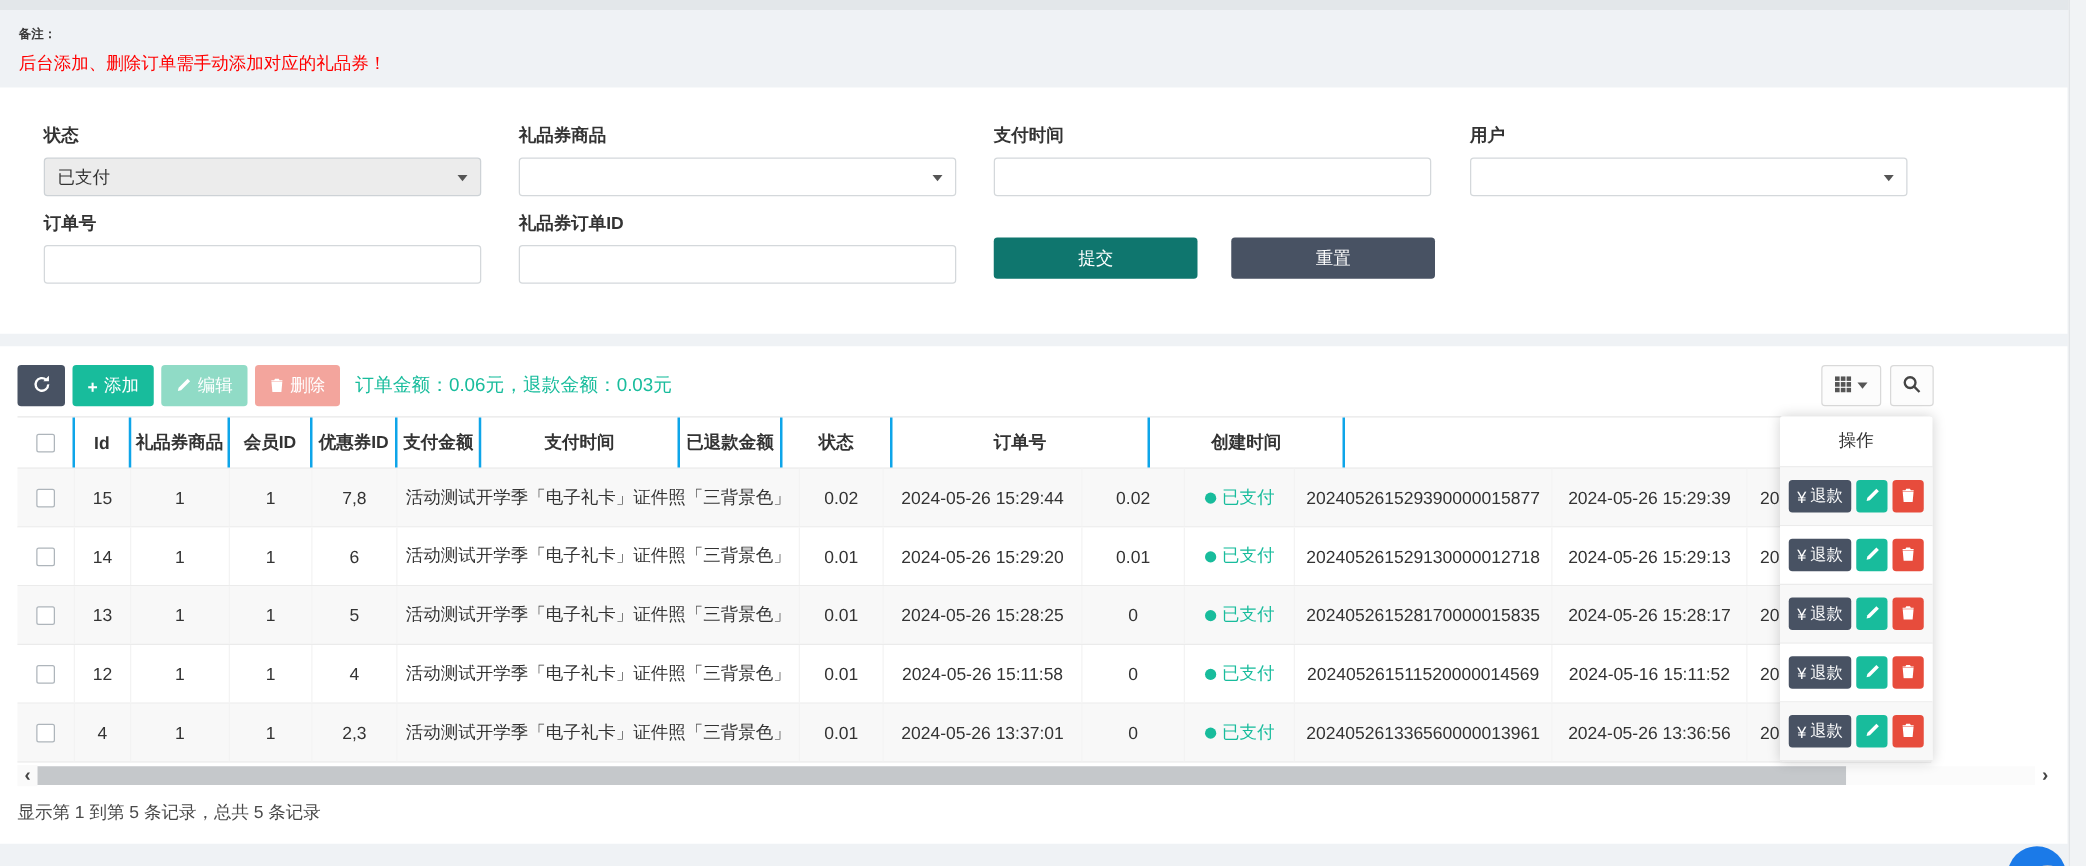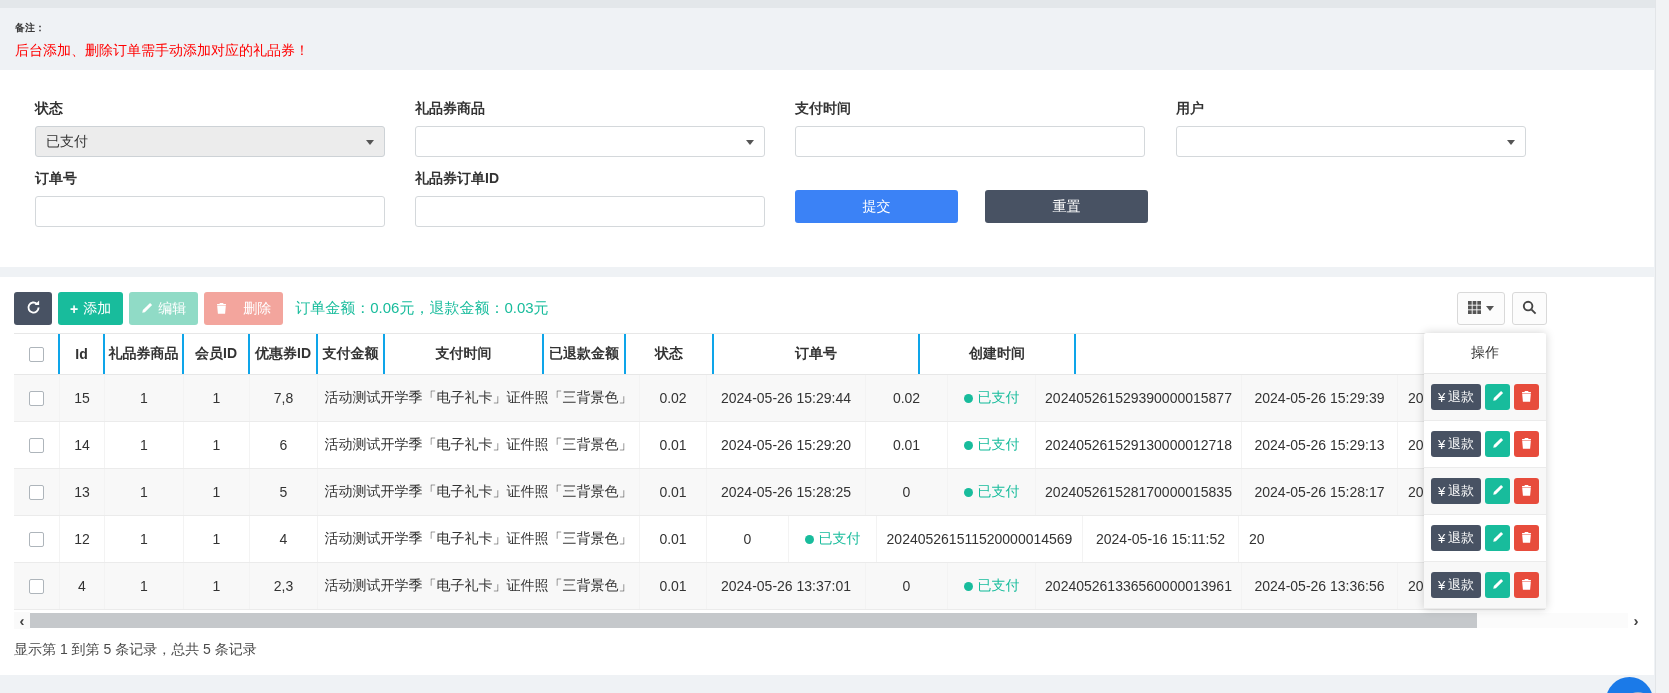--- a/index.html
+++ b/index.html
@@ -25,29 +25,29 @@
     border:1px solid #d4d8db;border-radius:3px;background:#fff;width:350px}
   .control .val{display:block;padding:6px 24px 6px 10px;font-size:14px;color:#333;
     white-space:nowrap;overflow:hidden}
   .control input{border:none;outline:none;width:100%;height:100%;box-sizing:border-box;
     padding:0 10px;font-size:14px;background:transparent;font-family:inherit}
   .select-gray{background:#ececec;border-color:#cdd2d6}
   .caret{position:absolute;right:10px;top:13px;width:0;height:0;
     border-left:4px solid transparent;border-right:4px solid transparent;border-top:5px solid #555}
   .btn{display:inline-flex;align-items:center;justify-content:center;border:none;cursor:pointer;
     border-radius:3px;font-size:14px;color:#fff;font-family:inherit}
-  .btn-submit{position:absolute;left:795px;top:120px;width:163px;height:33px;background:#3b82f6}
+  .btn-submit{position:absolute;left:795px;top:120px;width:163px;height:33px;background:#0f766e}
   .btn-reset{position:absolute;left:985px;top:120px;width:163px;height:33px;background:#485263}
   
   .toolbar{position:absolute;left:14px;top:15px;display:flex;align-items:center;height:33px}
   .toolbar .btn{height:33px;margin-right:6px}
   .btn-refresh{width:38px;background:#485263}
   .btn-add{padding:0 12px;background:#18bc9c;gap:5px}
   .btn-edit-dis{padding:0 12px;background:#90dbc6;gap:5px}
-  .btn-del-dis{padding:0 12px;background:#f3a59d;gap:16px}
+  .btn-del-dis{padding:0 12px;background:#f3a59d;gap:5px}
   .summary{color:#18bc9c;font-size:15px;margin-left:6px;white-space:nowrap}
   .tools{position:absolute;left:1457px;top:15px;display:flex;gap:7px}
   .tool-btn{height:33px;box-sizing:border-box;background:#fcfcfc;border:1px solid #d9d9d9;
     border-radius:3px;display:inline-flex;align-items:center;justify-content:center;gap:5px;cursor:pointer}
   .tool-cols{width:48px}
   .tool-search{width:35px}
   
   .table{position:absolute;left:14px;top:56px;width:1531px}
   .thead{display:flex;align-items:center;height:40px;border-top:1px solid #e7e7e7;
     border-bottom:1px solid #e7e7e7;font-weight:bold;font-size:14px;background:#fff}
@@ -291,20 +291,21 @@
         <div class="t-row">
           <div class="td c-sel">
             <span class="cb"></span>
           </div>
           <div class="td c-id">12</div>
           <div class="td c-prod">1</div>
           <div class="td c-member">1</div>
           <div class="td c-coupon">4</div>
           <div class="td c-name">活动测试开学季「电子礼卡」证件照「三背景色」</div>
           <div class="td c-amount">0.01</div>
+          <div class="td c-ptime">2024-05-26 15:11:58</div>
           <div class="td c-refund">0</div>
           <div class="td c-status">
             <span class="dot"></span>
             <span class="status-txt">已支付</span>
           </div>
           <div class="td c-orderno">202405261511520000014569</div>
           <div class="td c-created">2024-05-16 15:11:52</div>
           <div class="td c-updated">20</div>
         </div>
         <div class="t-row striped">

